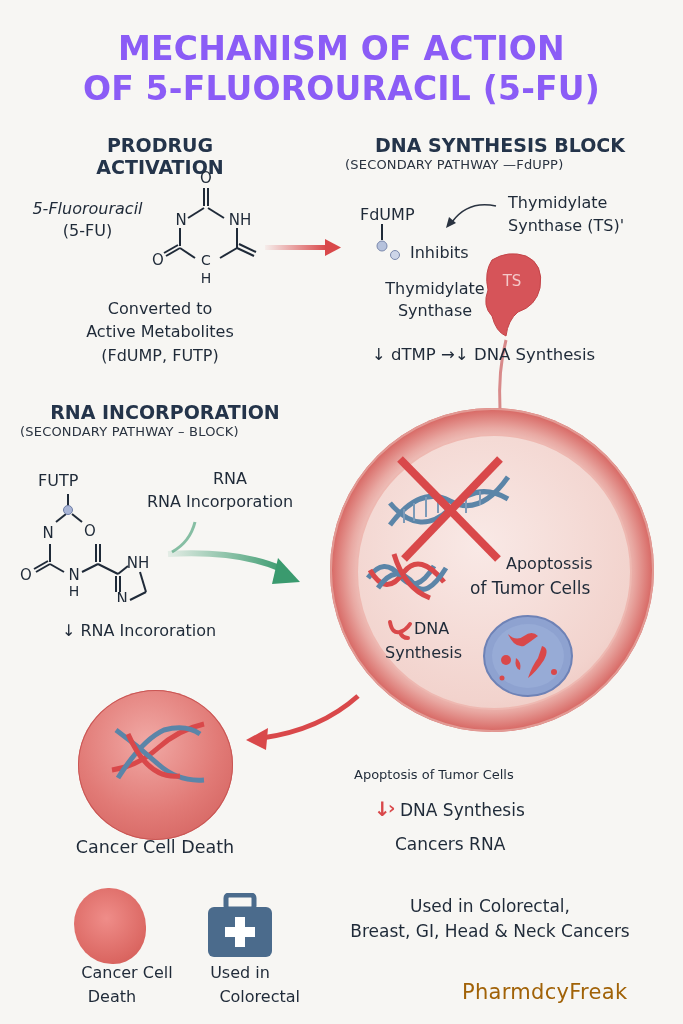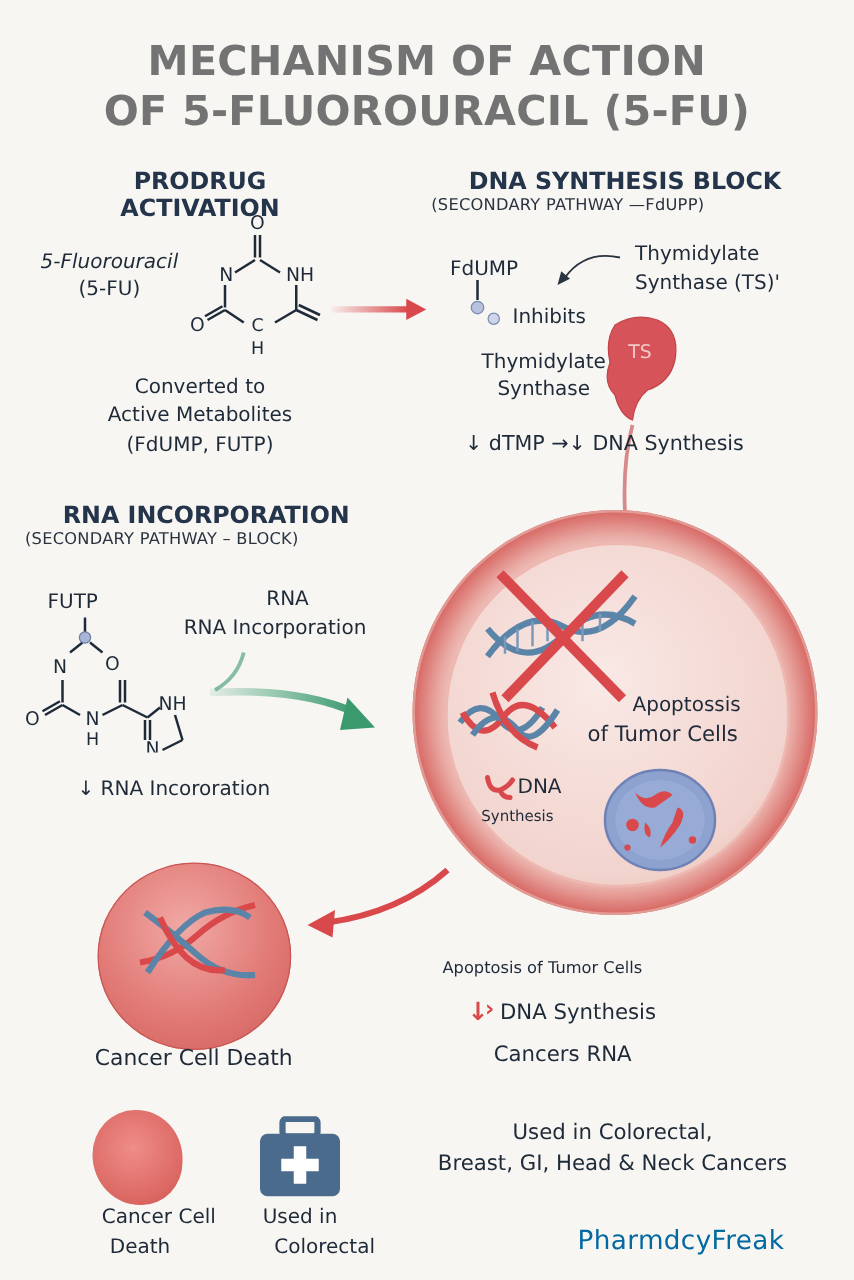--- a/index.html
+++ b/index.html
@@ -6,28 +6,28 @@
   body {
     width: 683px; height: 1024px; position: relative; overflow: hidden;
     background: #f7f6f3;
     font-family: "DejaVu Sans", "Liberation Sans", sans-serif;
     color: #1f2a38;
   }
   .abs { position: absolute; }
   .title {
     left: 0; width: 683px; text-align: center;
     font-family: "DejaVu Sans", sans-serif; font-weight: bold;
-    color: #737373; font-size: 33px; line-height: 42px; letter-spacing: 0.2px;
+    color: #8b5cf6; font-size: 33px; line-height: 42px; letter-spacing: 0.2px;
   }
   .sec-title { font-weight: bold; color: #24344a; font-size: 19px; text-align: center; }
   .sec-sub { color: #2a3340; font-size: 13px; text-align: left; letter-spacing: 0.2px; }
   .txt { color: #1f2a38; font-size: 16px; line-height: 22px; }
   .center { text-align: center; }
   svg text { font-family: "DejaVu Sans", sans-serif; }
-  .watermark { color: #0369a1; font-size: 21px; letter-spacing: 0.3px; }
+  .watermark { color: #a16207; font-size: 21px; letter-spacing: 0.3px; }
 </style>
 </head>
 <body>
 
 <div class="abs title" style="top:28px;">MECHANISM OF ACTION</div>
 <div class="abs title" style="top:68px;">OF 5-FLUOROURACIL (5-FU)</div>
 
 <div class="abs sec-title" style="left:40px; width:240px; top:134px;">PRODRUG ACTIVATION</div>
 <div class="abs txt center" style="left:20px; width:135px; top:198px;font-style:italic;">5-Fluorouracil</div>
 <div class="abs txt center" style="left:20px; width:135px; top:220px;">(5-FU)</div>
@@ -186,21 +186,21 @@
   </g>
 </svg>
 
 <div class="abs txt" style="left:506px; top:553px; font-size:16px;">Apoptossis</div>
 <div class="abs txt" style="left:470px; top:577px; font-size:17px;">of Tumor Cells</div>
 
 <svg class="abs" style="left:386px; top:618px;" width="28" height="24">
   <path d="M4 4 Q 6 16 14 14 Q 20 12 24 6 M14 14 Q 16 20 22 20" stroke="#d9484a" stroke-width="4" fill="none" stroke-linecap="round"></path>
 </svg>
 <div class="abs txt" style="left:414px; top:618px; font-size:16px;">DNA</div>
-<div class="abs txt" style="left:385px; top:642px; font-size:12px;">Synthesis</div>
+<div class="abs txt" style="left:385px; top:642px; font-size:16px;">Synthesis</div>
 
 <svg class="abs" style="left:480px; top:612px;" width="96" height="88">
   <ellipse cx="48" cy="44" rx="44" ry="40" fill="#8ea2d0" stroke="#6e82b6" stroke-width="2"></ellipse>
   <ellipse cx="48" cy="44" rx="36" ry="32" fill="#9db0da" opacity="0.6"></ellipse>
   <g fill="#d9484a">
     <path d="M28 22 Q 36 30 44 24 Q 52 18 58 24 Q 50 30 44 34 Q 34 36 28 22 Z"></path>
     <path d="M62 34 Q 70 36 64 48 Q 56 60 48 66 Q 52 54 58 46 Q 60 40 62 34 Z"></path>
     <circle cx="26" cy="48" r="5"></circle>
     <circle cx="22" cy="66" r="2.5"></circle>
     <circle cx="74" cy="60" r="3"></circle>

